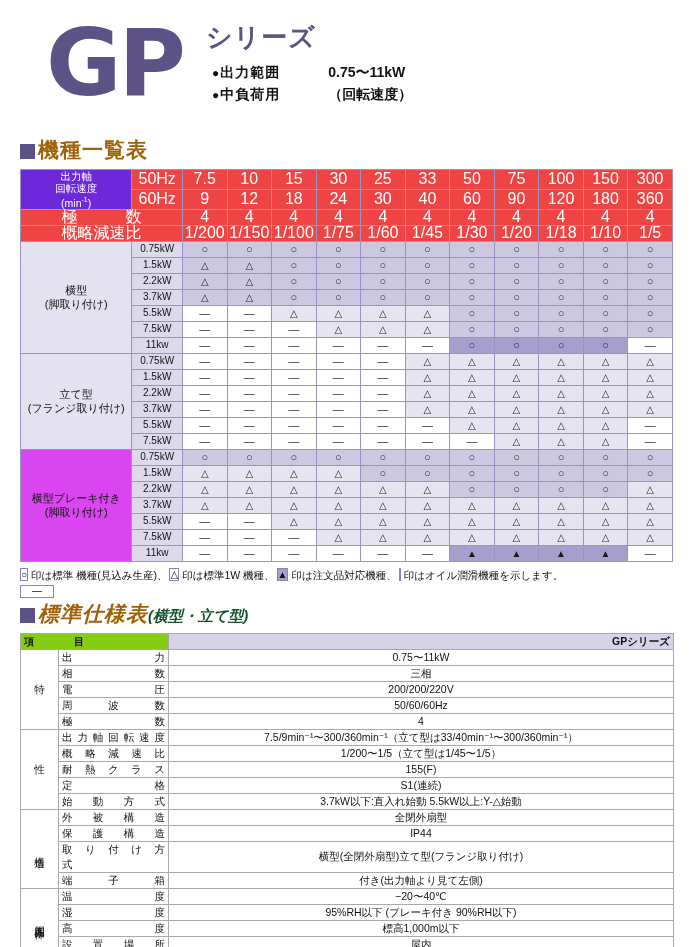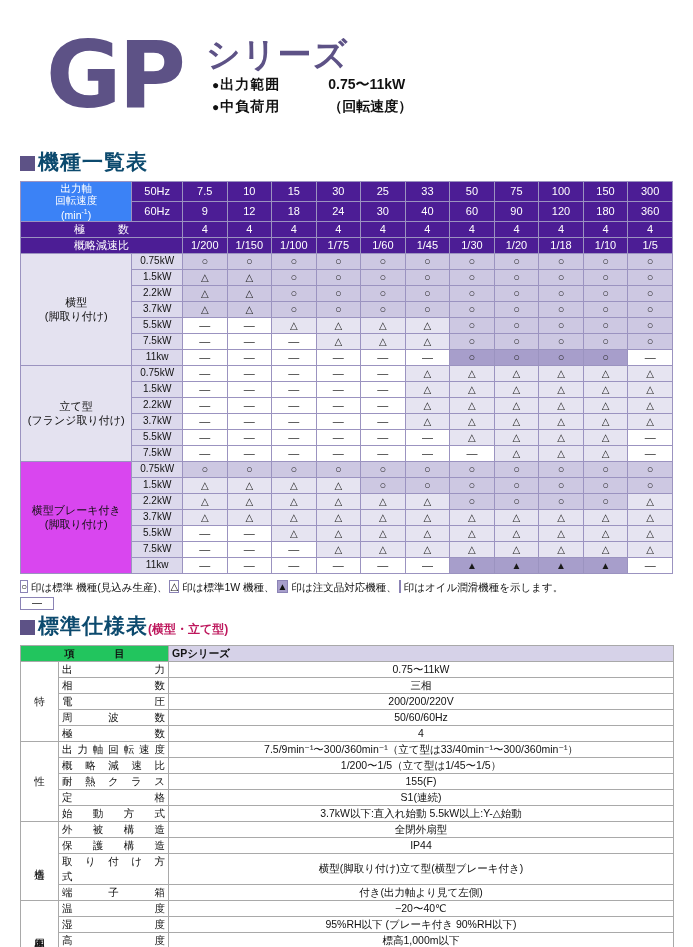--- a/index.html
+++ b/index.html
@@ -4,58 +4,58 @@
 <style>
   * { box-sizing: border-box; }
   html, body { margin:0; padding:0; }
   body {
     width: 693px; height: 947px;
     background: #ffffff;
     font-family: "Liberation Sans", "DejaVu Sans", sans-serif;
     color: #1a1a1a;
     overflow: hidden;
   }
-  .page { position: relative; width: 551px; height: 947px; padding: 16px 20px; border-radius: 30px; }
+  .page { position: relative; width: 551px; height: 947px; padding: 4px 20px; border-radius: 30px; }
 
   
   .masthead { position: relative; height: 128px; }
   .gp-logo {
     position: absolute; left: 26px; top: 14px;
     font-size: 92px; font-weight: bold; line-height: 1;
     color: #5d5286; letter-spacing: -3px;
     font-family: "DejaVu Sans", sans-serif;
   }
   .series-kana {
     position: absolute; left: 186px; top: 16px;
-    font-size: 34px; font-weight: bold; color: #5d5286;
+    font-size: 26px; font-weight: bold; color: #5d5286;
     letter-spacing: 1px;
   }
   .bullets { position: absolute; left: 192px; top: 60px; }
   .bullet-line { display: flex; align-items: baseline; font-size: 14px; font-weight: bold; margin-bottom: 4px; color:#111; }
   .bullet-dot { font-size: 12px; margin-right: 1px; }
   .bullet-label { width: 108px; display:inline-block; letter-spacing:1px; }
   .bullet-value { letter-spacing: 0px; }
 
   
   .sec-head { display: flex; align-items: baseline; margin: 4px 0 5px 0; }
   .sec-sq { width: 15px; height: 15px; background: #5d5286; display:inline-block; margin-right:3px; position:relative; top:2px; }
-  .sec-title { font-size: 21px; font-weight: bold; color: #0c4a6e; letter-spacing: 1px; }
-  .sec-sub { font-size: 12px; font-weight: bold; color: #be185d; letter-spacing:0px; }
+  .sec-title { font-size: 21px; font-weight: bold; color: #a16207; letter-spacing: 1px; }
+  .sec-sub { font-size: 15px; font-weight: bold; color: #14532d; letter-spacing:0px; }
 
   
   table.model {
     border-collapse: collapse; width: 653px; table-layout: fixed;
     font-size: 10.5px;
   }
   table.model td, table.model th {
     border: 1px solid #9b93c0; text-align: center; padding: 0;
     height: 16px; line-height: 14px; font-weight: normal;
   }
-  .hdr { background: #4c1d95; color: #ffffff; font-weight: bold; font-size: 11px; }
-  .hdr-left { background: #3b82f6; color:#ffffff; font-weight:bold;margin-left:16px; }
+  .hdr { background: #ef4444; color: #ffffff; font-weight: bold; font-size: 16px; }
+  .hdr-left { background: #6d28d9; color:#ffffff; font-weight:bold;margin-left:16px; }
   .kw-cell { background: #dcd9ec; font-size: 10px; font-weight:normal; color:#111; }
   .grp-label { background: #e4e2f0; font-size: 11px; color: #111; line-height: 14px; }
   .grp-label.dark { background: #d946ef; }
 
   
   .bg-none  { background: #ffffff; }
   .bg-light { background: #e6e4f1; }
   .bg-mid   { background: #cdc8e2; }
   .bg-dark  { background: #a79ecb; }
 
@@ -79,22 +79,22 @@
 
   
   table.spec {
     border-collapse: collapse; width: 653px; table-layout: fixed;
     font-size: 10px; margin-top: 2px;
   }
   table.spec td {
     border: 1px solid #a9a9a9; padding: 0 3px; height: 16px;
     line-height: 15px; color: #111;
   }
-  .spec-hdr { background: #d6d2e8; text-align: left; font-weight: bold; font-size: 10.5px; }
-  .spec-hdr-item { background: #22c55e; text-align: center; font-weight: bold; }
+  .spec-hdr { background: #d6d2e8; text-align: right; font-weight: bold; font-size: 10.5px; }
+  .spec-hdr-item { background: #84cc16; font-weight: bold; }
   .cat { text-align: center; font-size: 10.5px; background:#fff; }
   .cat-v { writing-mode: vertical-rl; text-orientation: upright; margin: 0 auto; line-height: 1.05; letter-spacing: 1px; }
   .itm { text-align: justify; text-align-last: justify; font-size: 10.5px; padding: 0 6px; }
   .val { text-align: center; font-size: 10.5px; }
 </style>
 </head>
 <body>
 
 <div class="page">
 
@@ -495,21 +495,21 @@
       <span class="lg-box filled">▲</span>
       <span class="lg-txt">印は注文品対応機種、</span>
       <span class="lg-box swatch"></span>
       <span class="lg-txt">印はオイル潤滑機種を示します。</span>
     </div>
     <div class="legend-row">
       <span class="lg-box">—</span>
     </div>
   </div>
 
-  <div class="sec-head" style="margin-top:0;">
+  <div class="sec-head" style="margin-top:0;font-style:italic;">
     <span class="sec-sq"></span>
     <span class="sec-title">標準仕様表</span>
     <span class="sec-sub">(横型・立て型)</span>
   </div>
 
   <table class="spec">
     <colgroup>
       <col style="width:38px">
         <col style="width:110px">
         <col style="width:505px">
@@ -572,21 +572,21 @@
           </td>
           <td class="itm">外　被　構　造</td>
           <td class="val">全閉外扇型</td>
         </tr>
         <tr>
           <td class="itm">保　護　構　造</td>
           <td class="val">IP44</td>
         </tr>
         <tr>
           <td class="itm">取　り　付　け　方　式</td>
-          <td class="val">横型(脚取り付け)立て型(横型ブレーキ付き)</td>
+          <td class="val">横型(全閉外扇型)立て型(フランジ取り付け)</td>
         </tr>
         <tr>
           <td class="itm">端　子　箱</td>
           <td class="val">付き(出力軸より見て左側)</td>
         </tr>
         <tr>
           <td class="cat" rowspan="4">
             <div class="cat-v">周囲条件</div>
           </td>
           <td class="itm">温　　　　度</td>

